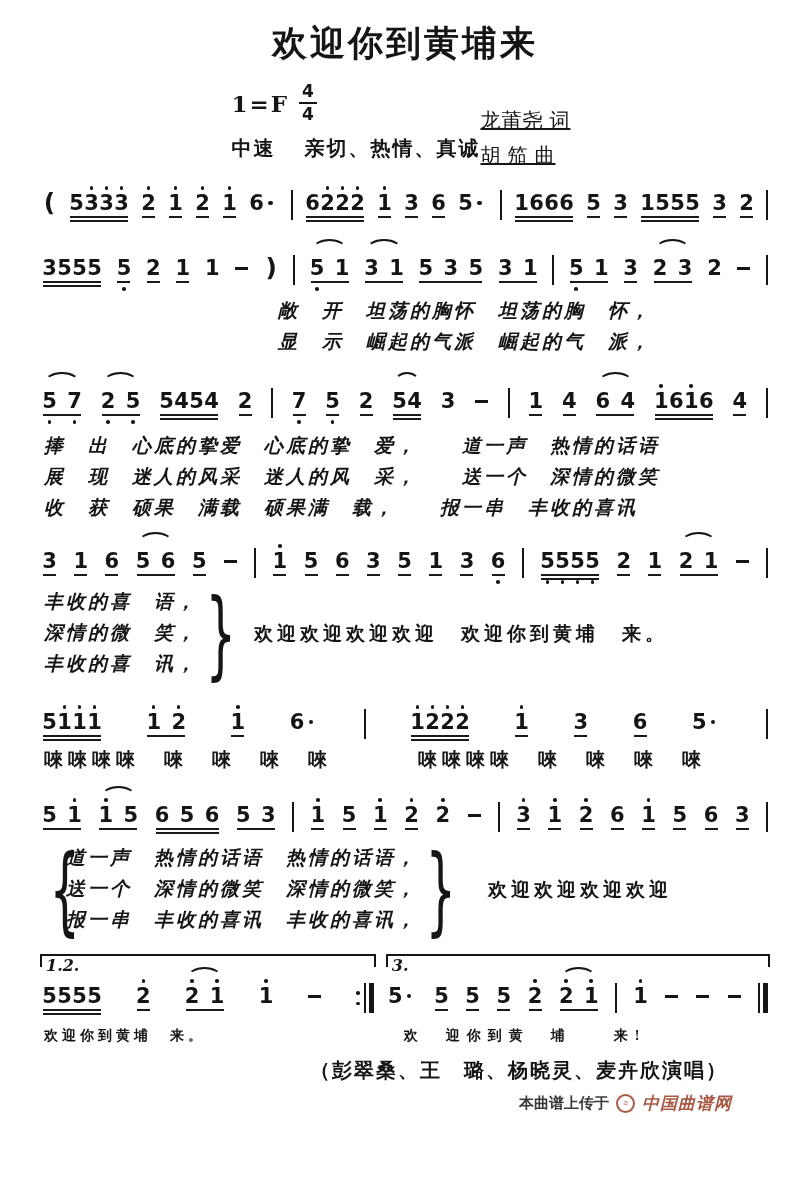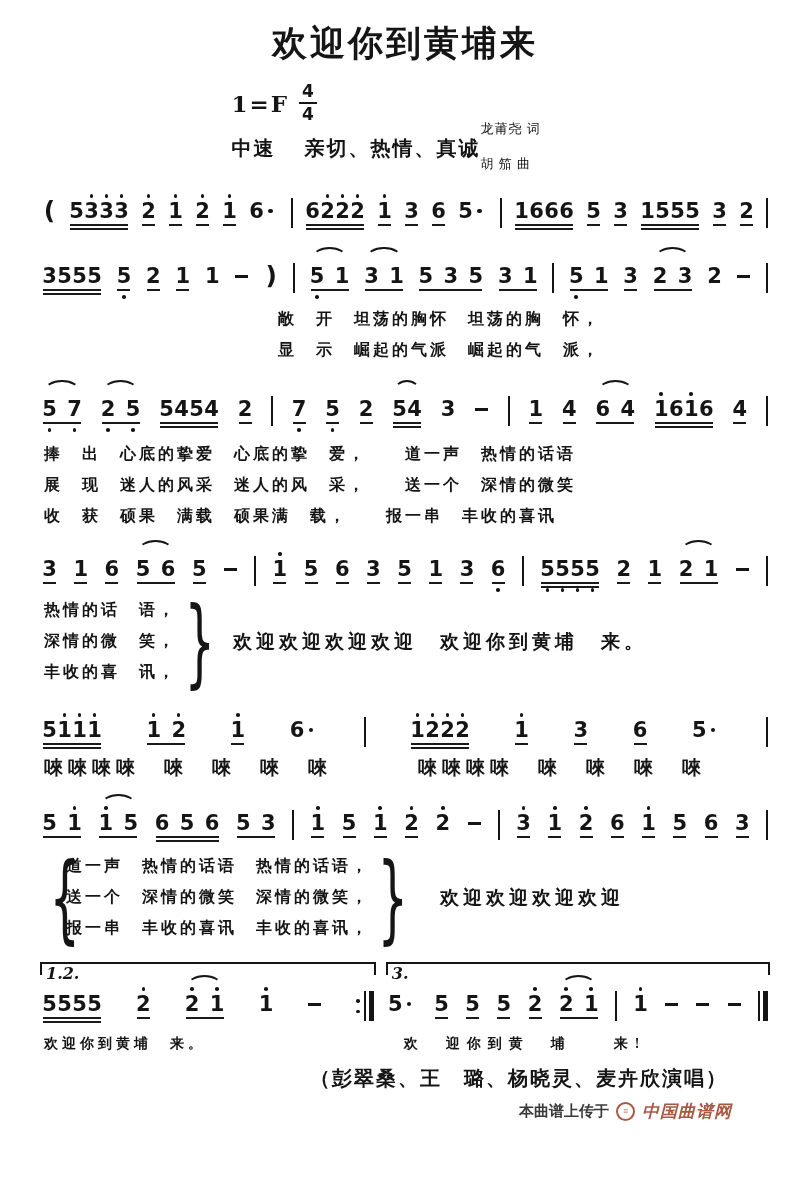--- a/index.html
+++ b/index.html
@@ -11,21 +11,21 @@
          font-family:"Liberation Serif",serif;}
   .meta{display:flex;justify-content:center;align-items:flex-start;margin-bottom:10px;}
   .keysig{display:flex;align-items:center;height:44px;margin-left:12px;}
   .keytxt{font-size:23px;font-weight:bold;font-family:"DejaVu Serif",serif;letter-spacing:2px;}
   .frac{display:inline-flex;flex-direction:column;align-items:center;margin-left:10px;
         font-weight:bold;font-size:17px;line-height:1;font-family:"DejaVu Sans",sans-serif;}
   .fn{border-bottom:2px solid #151515;padding:0 3px 2px;}
   .fd{padding-top:2px;}
   .tempo{font-size:20px;font-weight:bold;margin:10px 0 0 12px;letter-spacing:2px;}
   .tempo .expr{margin-left:22px;}
-  .credits{text-align:justify;margin-top:30px;font-size:13px;line-height:35px;letter-spacing:1px;}
+  .credits{text-align:justify;margin-top:22px;font-size:20px;line-height:35px;letter-spacing:1px;text-decoration:underline;}
   .credits div{display:flex;justify-content:space-between;min-width:110px;}
   
   .sysline{display:flex;justify-content:space-between;align-items:flex-start;padding:0 2px;}
   .tok{position:relative;}
   .trow{display:flex;}
   .col{display:flex;flex-direction:column;align-items:center;width:15px;}
   .col.sp{width:10px;}
   .sa{height:7px;display:flex;align-items:flex-end;justify-content:center;}
   .sb{height:10px;display:flex;align-items:flex-start;justify-content:center;padding-top:6px;box-sizing:border-box;}
   .odot{width:3.6px;height:3.6px;border-radius:50%;background:#151515;}
@@ -36,21 +36,21 @@
   .ul{position:absolute;left:1px;right:1px;height:1.8px;background:#1a1a1a;}
   .u1{bottom:8px;}
   .u2{bottom:4.5px;}
   .slur{position:absolute;top:-9px;left:6%;right:6%;height:18px;border:2px solid transparent;
         border-top:2.5px solid #151515;border-radius:50%;}
   .barwrap{display:flex;align-items:center;gap:3px;margin-top:7px;height:30px;}
   .bline{width:2px;height:30px;background:#151515;}
   .bthick{width:5px;height:30px;background:#151515;}
   .rdots{display:flex;flex-direction:column;justify-content:center;gap:7px;height:30px;margin-right:1px;}
   
-  .lrow{font-size:16px;line-height:31px;font-weight:600;letter-spacing:3px;white-space:nowrap;}
+  .lrow{font-size:19px;line-height:31px;font-weight:600;letter-spacing:3px;white-space:nowrap;font-style:italic;}
   .indent1{margin:4px 0 14px 238px;}
   .full{margin:6px 0 18px 4px;}
   .blockrow{display:flex;margin:2px 0 12px 4px;}
   .brace{font-size:96px;line-height:96px;font-weight:400;transform:scaleX(.5);
          font-family:"DejaVu Sans",sans-serif;color:#151515;width:30px;text-align:center;}
   .rmain{align-self:center;font-size:19px;font-weight:600;letter-spacing:4px;margin-left:26px;white-space:nowrap;}
   .lai{display:flex;margin:2px 0 16px 4px;}
   .lai span{font-size:19px;font-weight:600;letter-spacing:5px;}
   .lai .right{margin-left:86px;}
   
@@ -1168,21 +1168,21 @@
           </div>
         </div>
       </div>
       <div class="barwrap">
         <div class="bline"></div>
       </div>
     </div>
 
   <div class="blockrow">
     <div>
-      <div class="lrow">热情的话　语，</div>
+      <div class="lrow">丰收的喜　语，</div>
       <div class="lrow">深情的微　笑，</div>
       <div class="lrow">丰收的喜　讯，</div>
     </div>
     <div class="brace">}</div>
     <div class="rmain">欢迎欢迎欢迎欢迎　欢迎你到黄埔　来。</div>
   </div>
 
   <div class="sysline" style="margin-top:20px;">
       <div class="tok">
         <div class="trow">

